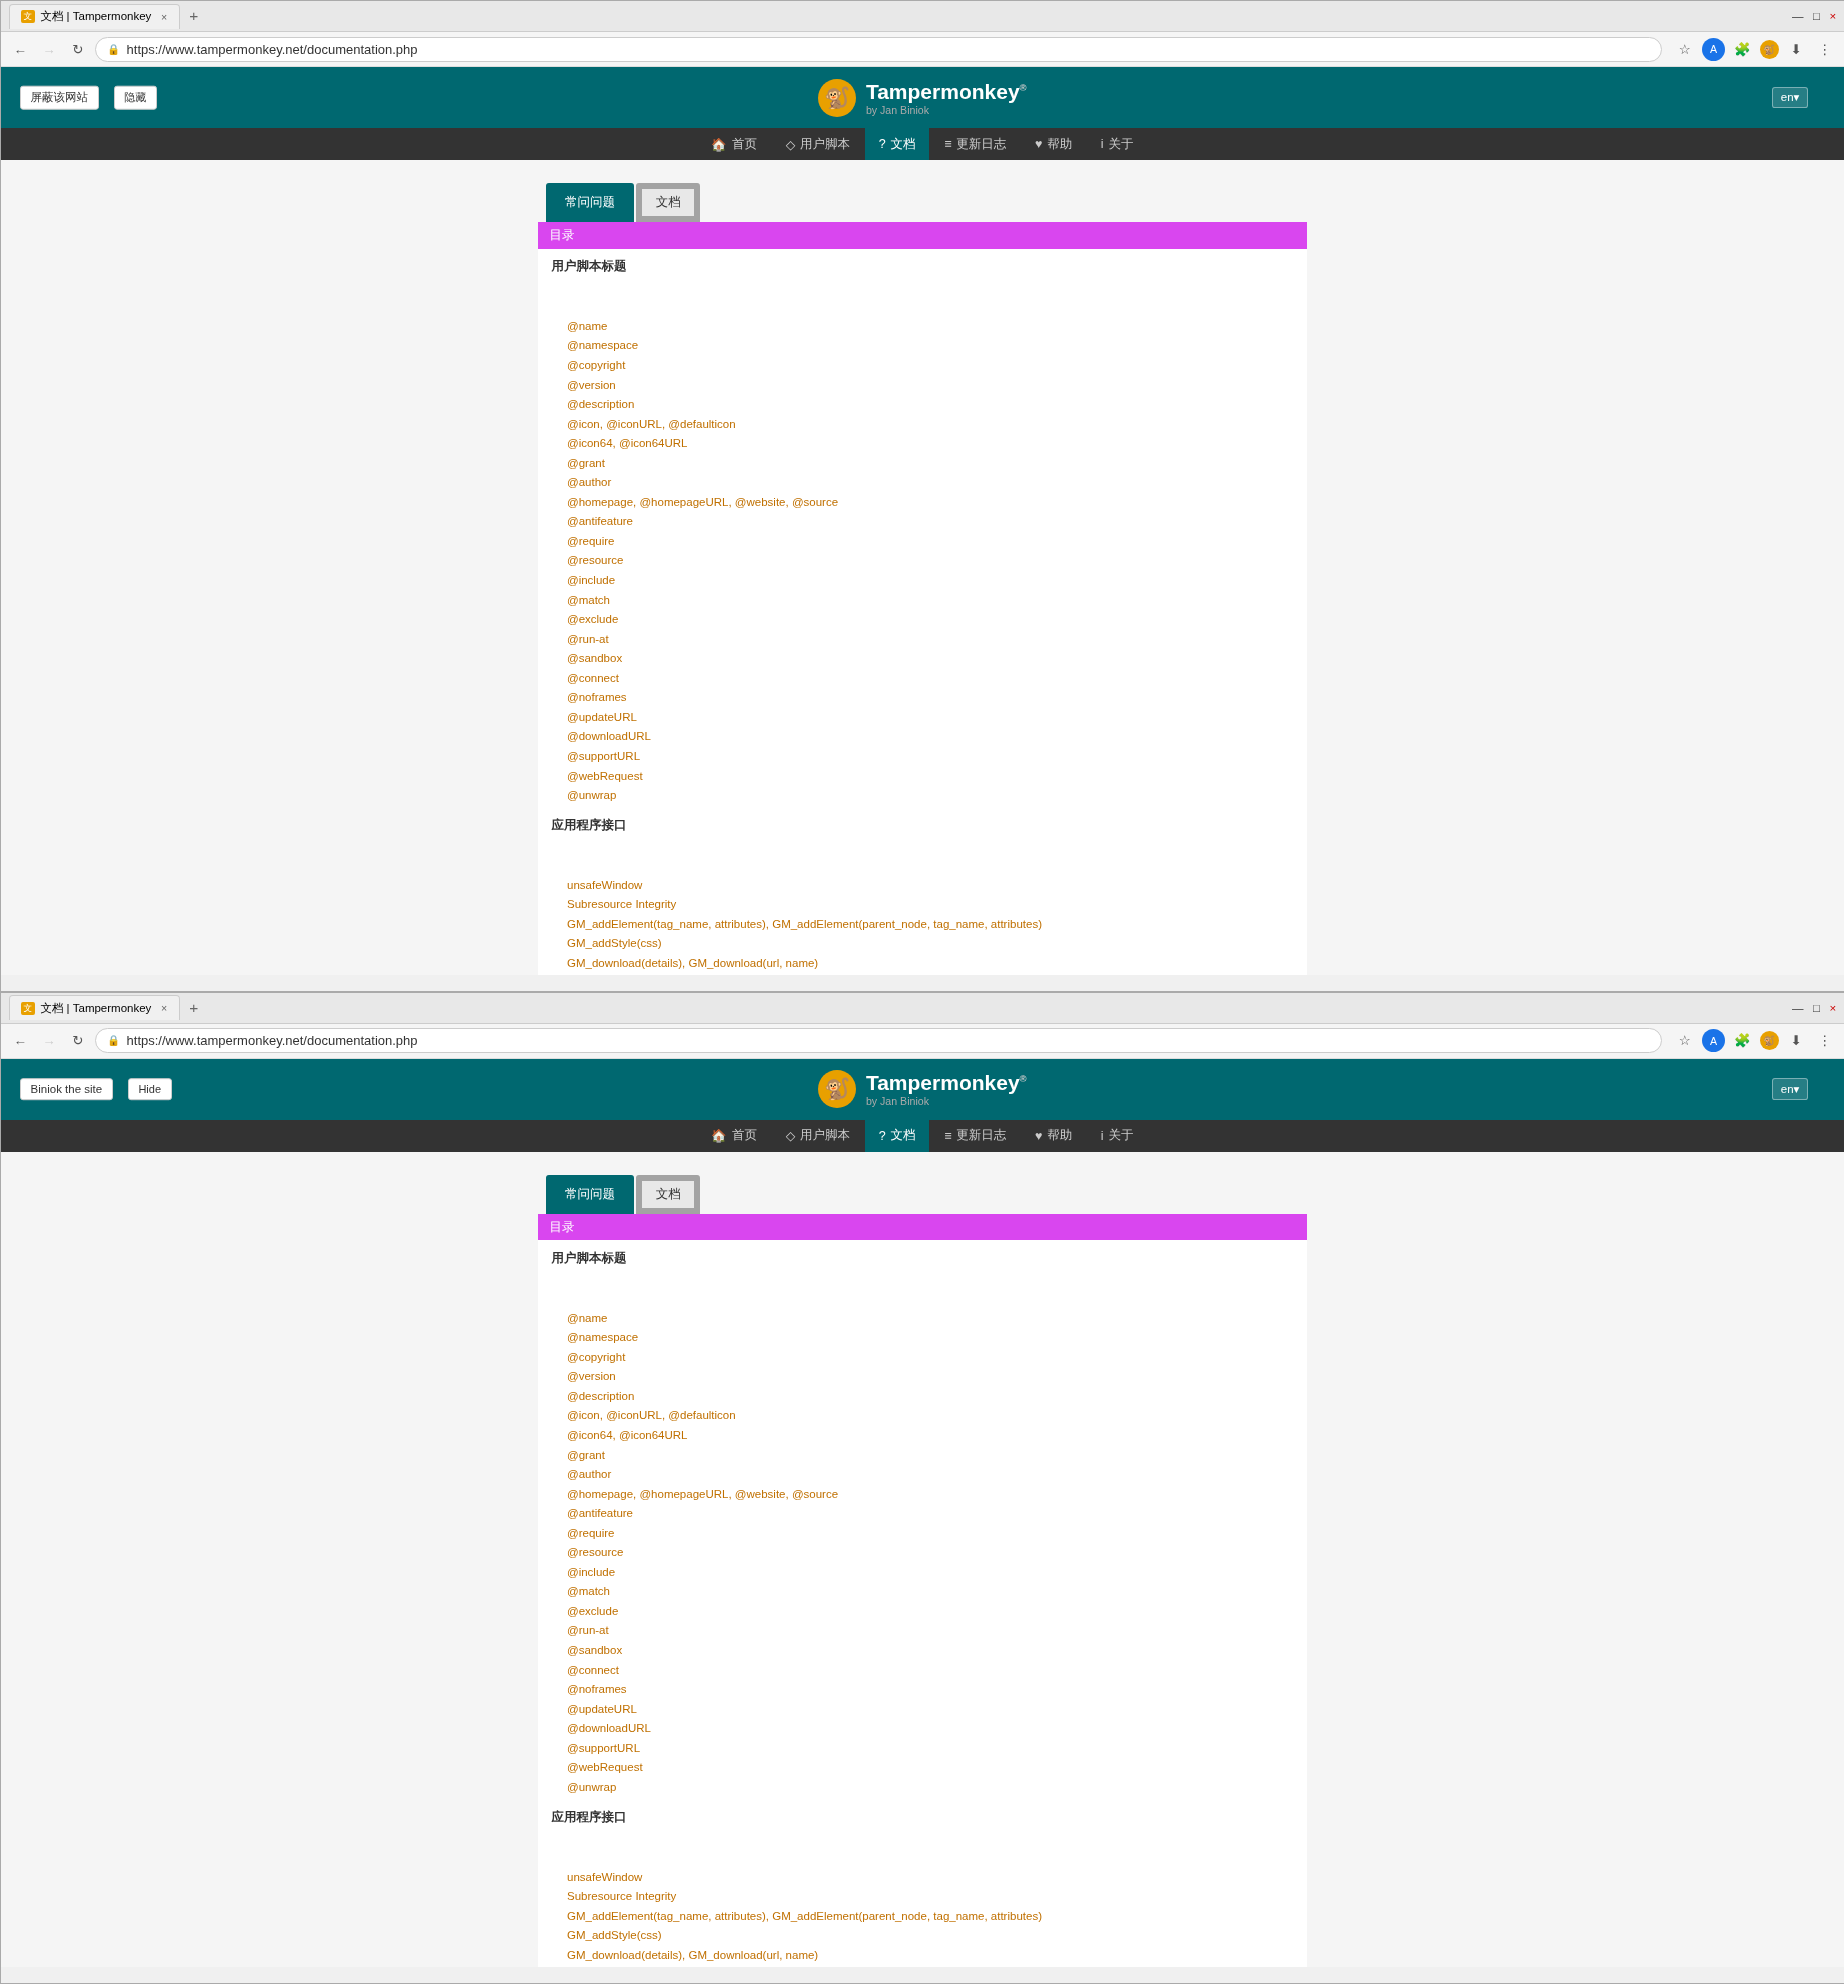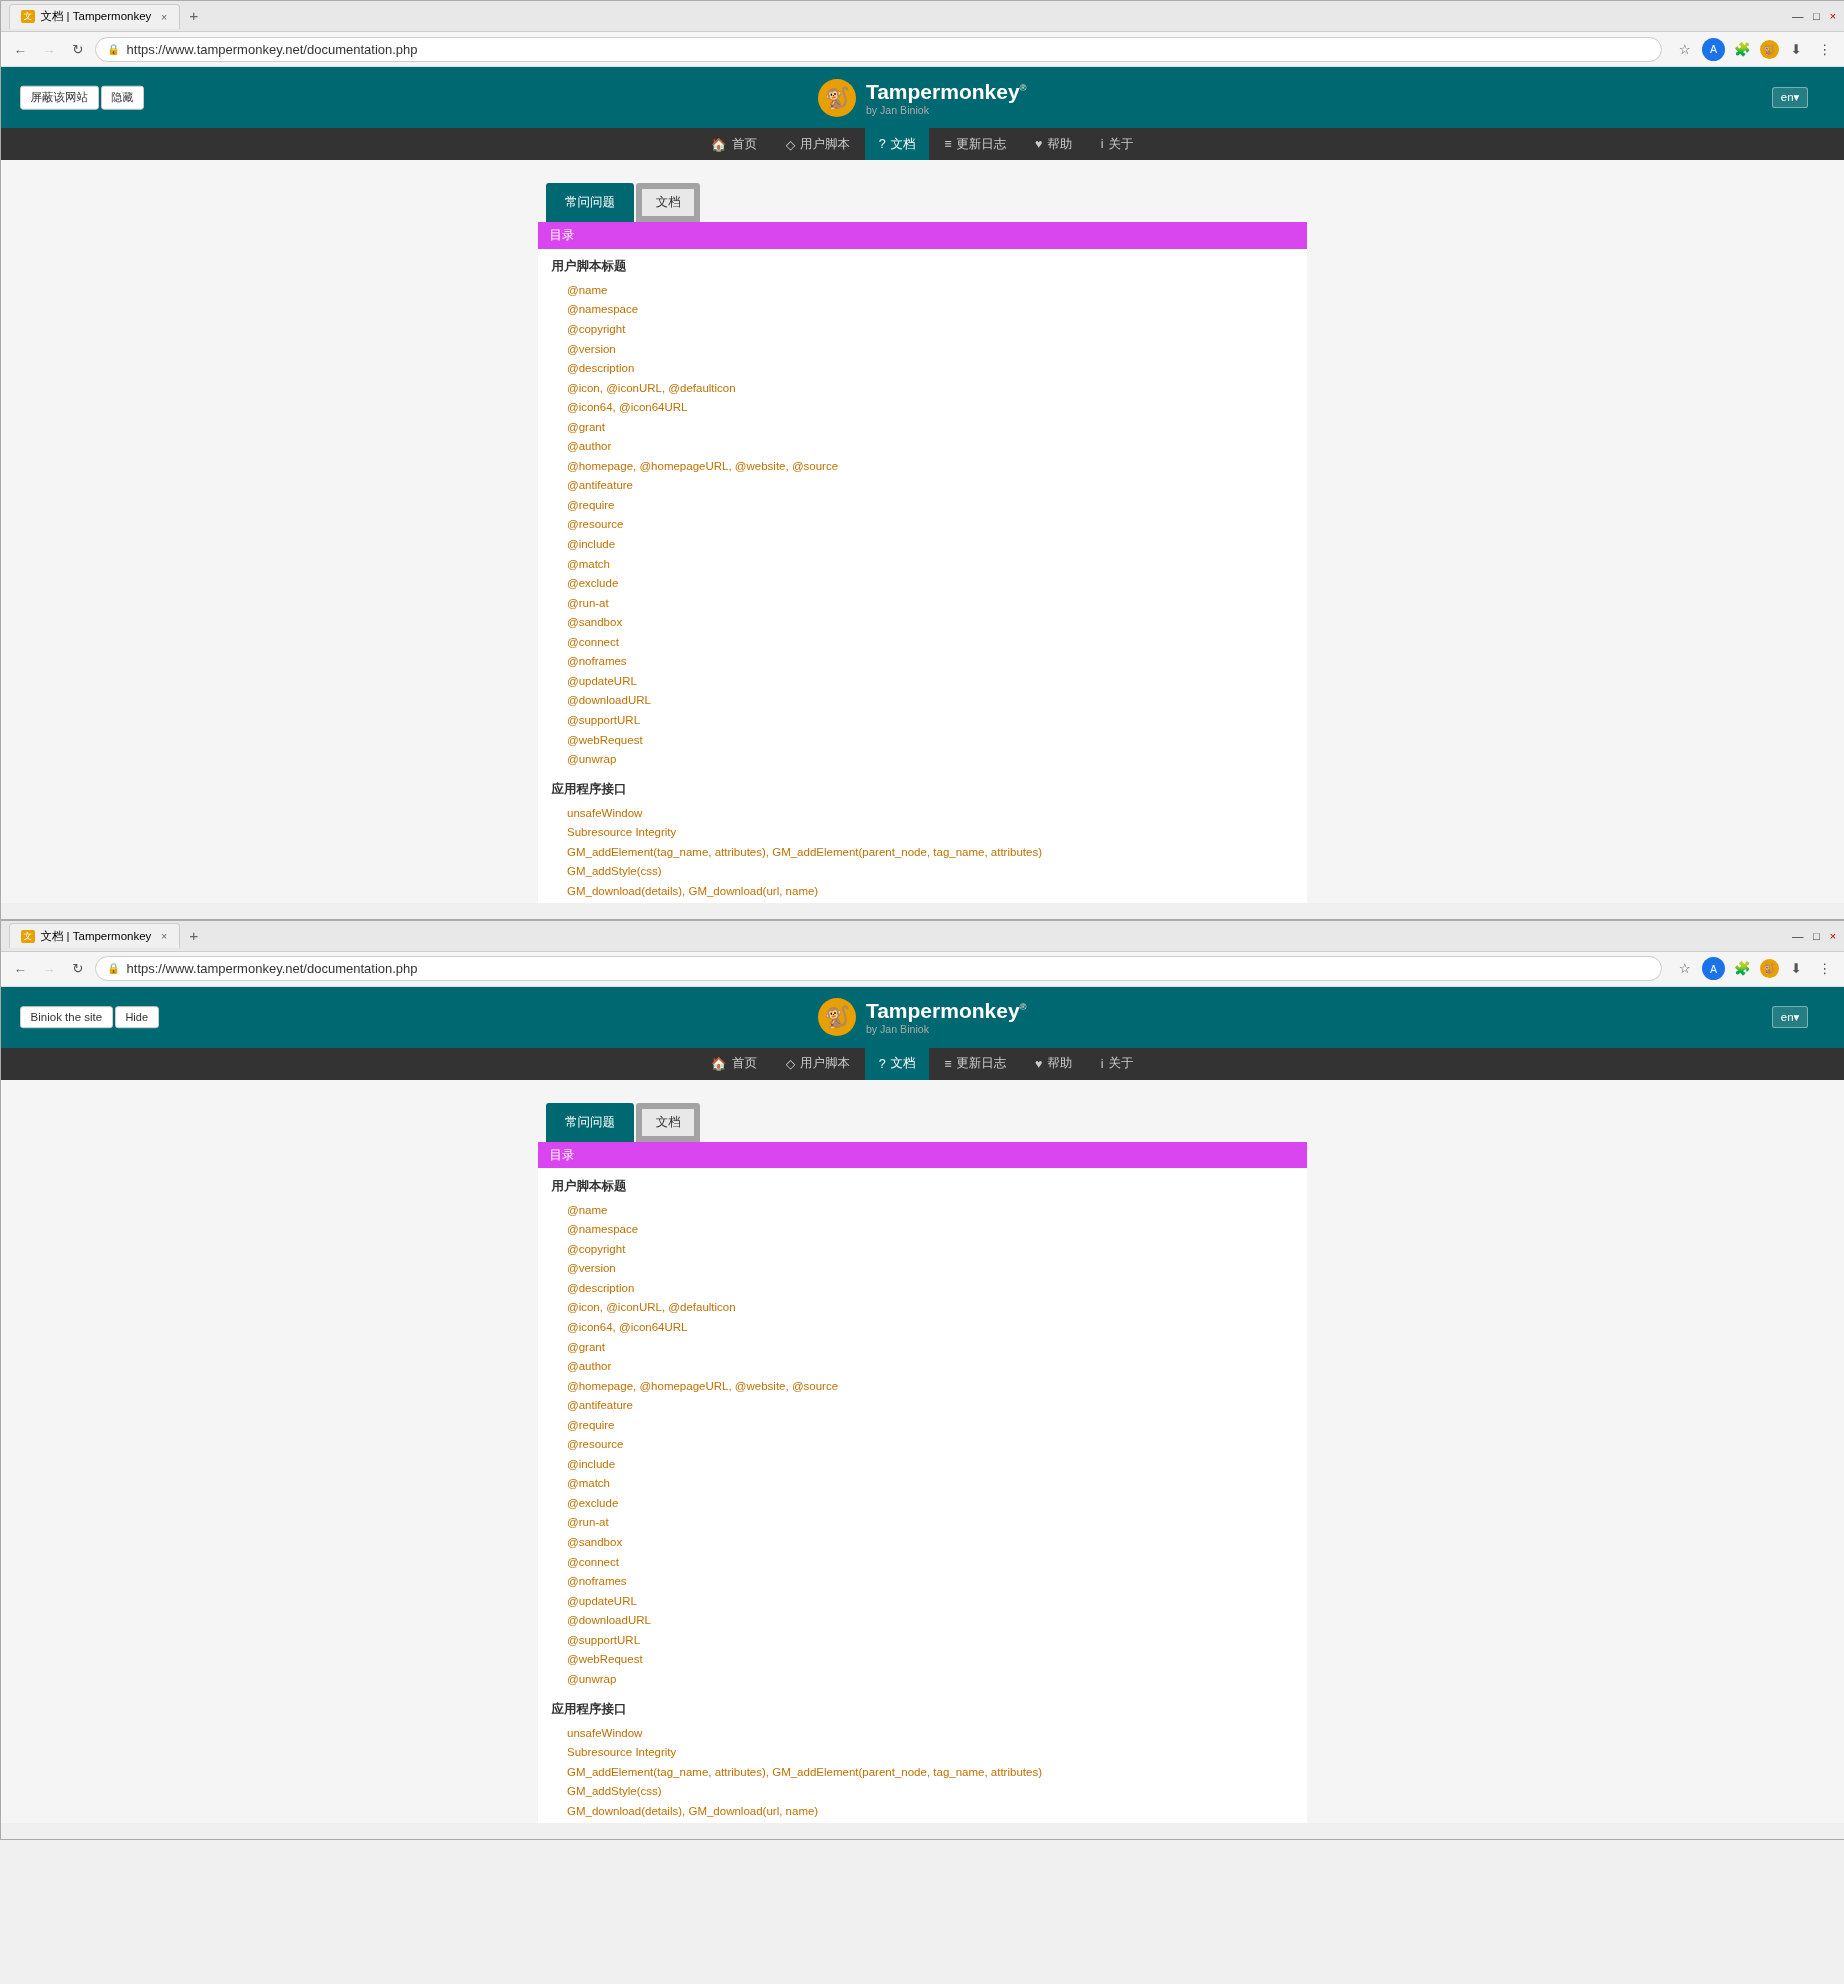--- a/index.html
+++ b/index.html
@@ -221,21 +221,21 @@
       border-radius: 2.9px;
     }
 
     
     .site-blocker {
       position: absolute;
       left: 19px;
       top: 50%;
       transform: translateY(-50%);
       display: flex;
-      gap: 2px;
+      gap: 15px;
     }
 
     .block-site-btn {
       background: white;
       border: 1px solid #ccc;
       padding: 3.8px 9.6px;
       font-size: 11.5px;
       cursor: pointer;
       border-radius: 2.9px;
       color: #333;
@@ -303,20 +303,21 @@
 
     .section-title {
       padding: 9.6px 13.4px 3.8px;
       font-size: 12.5px;
       font-weight: bold;
       color: #333;
     }
 
     .toc-links {
       padding: 1.9px 13.4px 1.9px 29px;
+      margin-top: 36px;
     }
 
     .toc-links a {
       display: block;
       color: #c07000;
       text-decoration: none;
       font-size: 11.5px;
       line-height: 1.7;
     }
 

